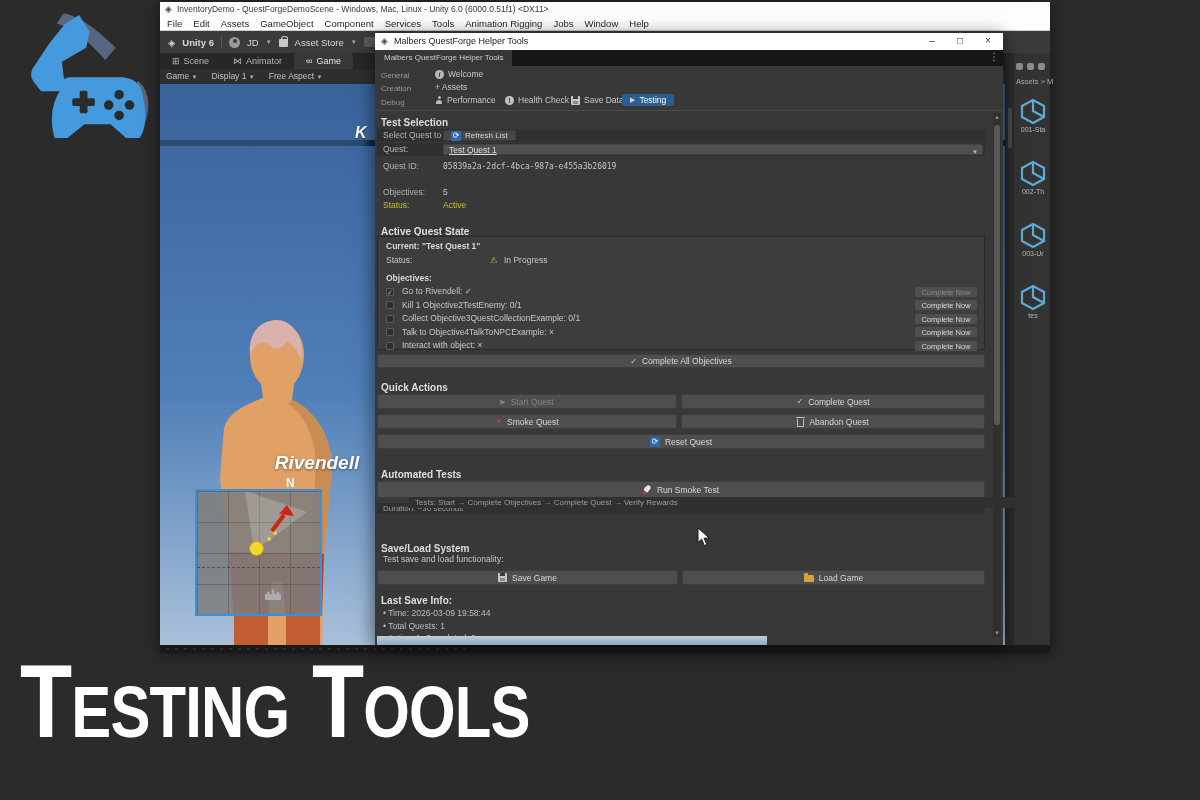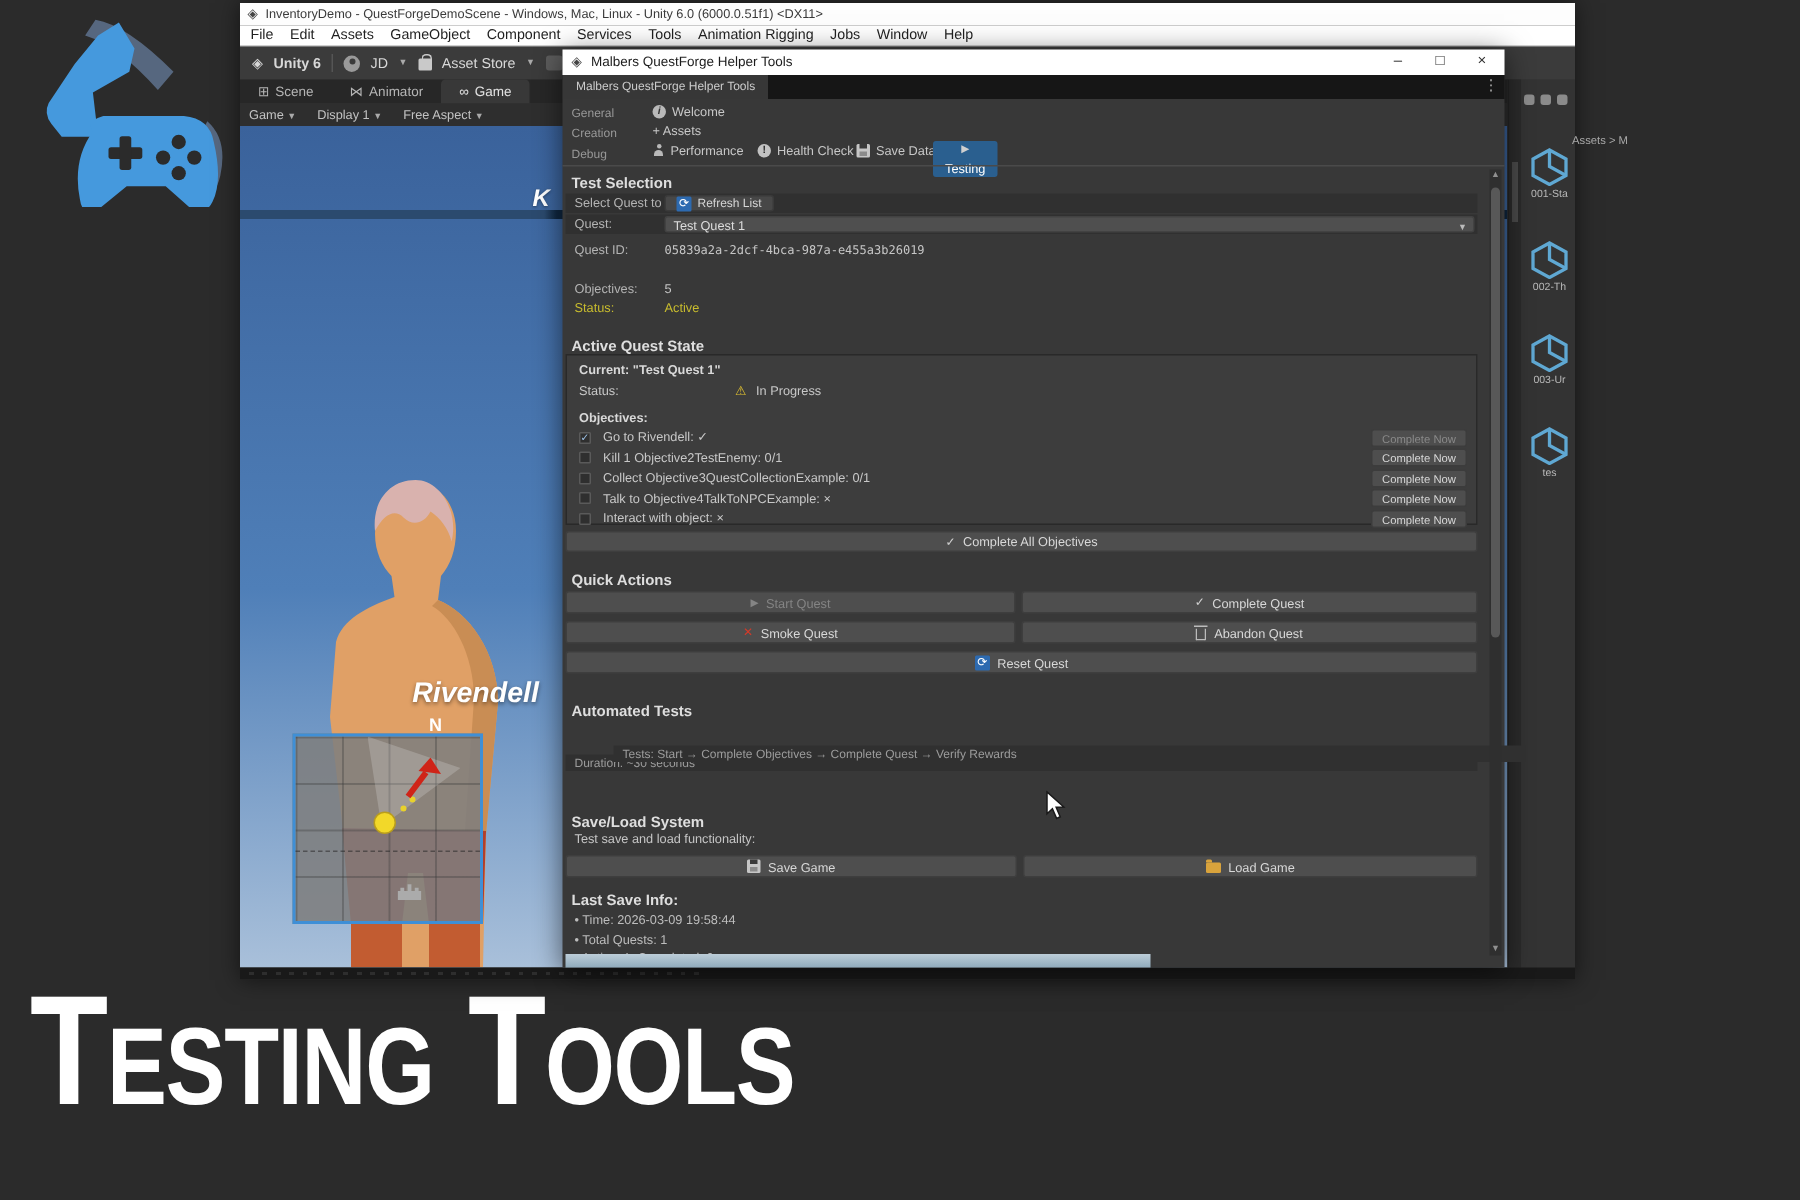--- a/index.html
+++ b/index.html
@@ -73,21 +73,21 @@
   .mm-castle { position:absolute; left:68px; top:98px; width:16px; height:11px; background:#ababab;
     clip-path:polygon(0 100%,0 45%,12% 45%,12% 25%,28% 25%,28% 45%,42% 45%,42% 5%,58% 5%,58% 45%,72% 45%,72% 25%,88% 25%,88% 45%,100% 45%,100% 100%); }
 
   
   .projpanel { left:845px; top:51px; width:45px; height:592px; background:#333333;
     border-left:1px solid #242424; font-size:7px; color:#b9b9b9; }
   .projscroll { position:absolute; left:0; top:0; width:8px; height:592px; background:#2b2b2b; }
   .projscroll i { position:absolute; left:2px; top:55px; width:4px; height:40px; background:#4a4a4a; }
   .projtb { position:absolute; left:10px; top:10px; display:flex; gap:4px; }
   .projtb b { width:7px; height:7px; background:#8b8b8b; border-radius:2px; }
-  .crumb { position:absolute; left:10px; top:36px; font-size:7.5px; color:#a9a9a9; white-space:nowrap;margin-left:32px; }
+  .crumb { position:absolute; left:10px; top:24px; font-size:7.5px; color:#a9a9a9; white-space:nowrap; }
   .asset { position:absolute; left:12px; width:30px; text-align:center; }
   .asset svg { display:block; margin:0 auto; }
   .asset .lbl { margin-top:2px; white-space:nowrap; }
 
   .statusbar { left:0; top:643px; width:890px; height:8px; background:#191919;
     background-image:repeating-linear-gradient(90deg,#2e2e2e 0 3px,transparent 3px 9px);
     background-size:300px 2px; background-position:6px 3px; background-repeat:no-repeat; }
 
   
   .hwin { left:375px; top:33px; width:628px; height:612px; background:#383838;
@@ -97,21 +97,21 @@
   .htitle .app-ic { margin:0 6px; color:#444; }
   .wbtn { position:absolute; top:0; width:16px; height:17px; text-align:center;
     line-height:16px; color:#333; font-size:10px; }
   .htabs { left:0; top:17px; width:628px; height:16px; background:#161616; }
   .htab { position:absolute; left:0; top:0; height:16px; padding:0 9px; background:#373737;
     color:#cccccc; font-size:8px; line-height:16px; white-space:nowrap; }
   .kebab { position:absolute; right:4px; top:1px; color:#aaa; font-size:10px; }
 
   .navlbl { position:absolute; left:6px; font-size:8px; color:#989898; }
   .navbtn { position:absolute; font-size:8.5px; color:#c8c8c8; display:flex; gap:4px; align-items:center; }
-  .navbtn.active { background:#2a5f8f; color:#fff; border-radius:2px; padding:1px 8px;flex-direction:column; }
+  .navbtn.active { background:#2a5f8f; color:#fff; border-radius:2px; padding:1px 8px; }
   .ico-i { display:inline-block; width:9px; height:9px; border-radius:50%; background:#b9b9b9;
     color:#333; font-size:7px; line-height:9px; text-align:center; font-weight:bold; font-style:italic; }
   .ico-person { display:inline-block; width:8px; height:8px; position:relative; }
   .ico-person:before { content:""; position:absolute; left:2.5px; top:0; width:3px; height:3px; border-radius:50%; background:#b9b9b9; }
   .ico-person:after { content:""; position:absolute; left:1px; top:3.5px; width:6px; height:4px; border-radius:3px 3px 0 0; background:#b9b9b9; }
   .ico-warn-c { display:inline-block; width:9px; height:9px; border-radius:50%; background:#c2c2c2;
     color:#2b2b2b; font-size:7px; line-height:9px; text-align:center; font-weight:bold; }
   .ico-floppy { display:inline-block; width:9px; height:9px; background:#c6c6c6; border-radius:1px; position:relative; }
   .ico-floppy:before { content:""; position:absolute; left:2px; top:0; width:5px; height:3px; background:#3a3a3a; }
   .ico-floppy:after { content:""; position:absolute; left:2px; top:5px; width:5px; height:3px; background:#8b8b8b; }
@@ -130,21 +130,21 @@
   .chk { color:#cfcfcf; font-size:8px; }
 
   .sechdr { position:absolute; left:6px; font-size:10px; font-weight:bold; color:#dedede; }
   .fieldrow { position:absolute; left:2px; width:608px; height:13px; font-size:8.5px;
     line-height:13px; color:#b4b4b4; }
   .fieldrow.shade { background:#303030; }
   .fieldrow .fl { position:absolute; left:6px; }
   .fieldrow .fv { position:absolute; left:66px; color:#c6c6c6; }
   .yellow { color:#c9bd2e !important; }
   .dropdown { position:absolute; left:66px; top:1px; width:540px; height:11px; background:#4f4f4f;
-    border:1px solid #424242; border-radius:2px; font-size:8.5px; color:#ddd; line-height:10px; padding-left:5px; }
+    border:1px solid #424242; border-radius:2px; font-size:8.5px; color:#ddd; line-height:10px; padding-left:5px;text-decoration:underline; }
   .dropdown .dc { position:absolute; right:4px; top:2px; font-size:6px; color:#bbb; }
   .minibtn { position:absolute; left:66px; top:1px; height:11px; background:#474747; border:1px solid #3a3a3a;
     border-radius:2px; font-size:8px; color:#d6d6d6; line-height:9px; padding:0 7px; display:flex; gap:4px; align-items:center; }
 
   .qbox { position:absolute; left:2px; width:608px; background:#3d3d3d; border:1px solid #292929; }
   .qbox .bold { font-weight:bold; color:#d8d8d8; }
   .objrow { position:absolute; left:4px; width:598px; height:13px; font-size:8.5px; color:#c8c8c8; line-height:13px; }
   .cb { position:absolute; left:4px; top:2.5px; width:8px; height:8px; background:#2f2f2f;
     border:1px solid #5a5a5a; border-radius:1px; color:#9fc3e8; font-size:7px; line-height:8px; text-align:center; }
   .objlbl { position:absolute; left:20px; white-space:nowrap; }
@@ -449,20 +449,24 @@
   <div class="bigbtn" style="left:306px;top:381px;width:304px;height:15px;">
     <span class="ico-trash"></span>
       <span>Abandon Quest</span>
     </div>
   <div class="bigbtn" style="left:2px;top:401px;width:608px;height:15px;">
     <span class="ico-refresh">⟳</span>
       <span>Reset Quest</span>
     </div>
 
   <div class="sechdr" style="top:436px;">Automated Tests</div>
+  <div class="bigbtn" style="left:2px;top:448px;width:608px;height:17px;">
+    <span class="ico-rocket"></span>
+      <span>Run Smoke Test</span>
+    </div>
   <div class="inforow" style="top:470px;">Duration: ~30 seconds</div>
   <div class="inforow" style="top:464px;margin-left:32px;">Tests: Start → Complete Objectives → Complete Quest → Verify Rewards</div>
 
   <div class="sechdr" style="top:510px;">Save/Load System</div>
   <div class="fieldrow" style="top:520px;">
     <span class="fl" style="color:#c6c6c6;">Test save and load functionality:</span>
     </div>
   <div class="bigbtn" style="left:2px;top:537px;width:301px;height:15px;">
     <span class="ico-floppy"></span>
       <span>Save Game</span>

